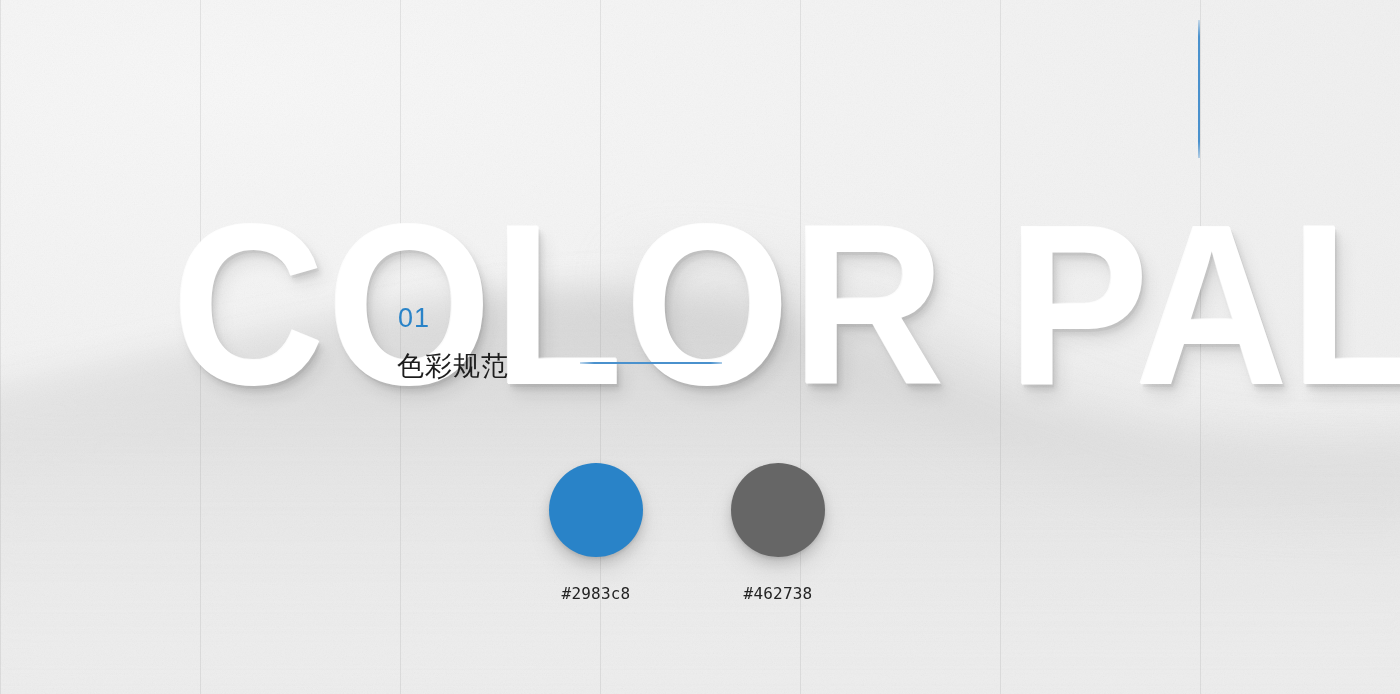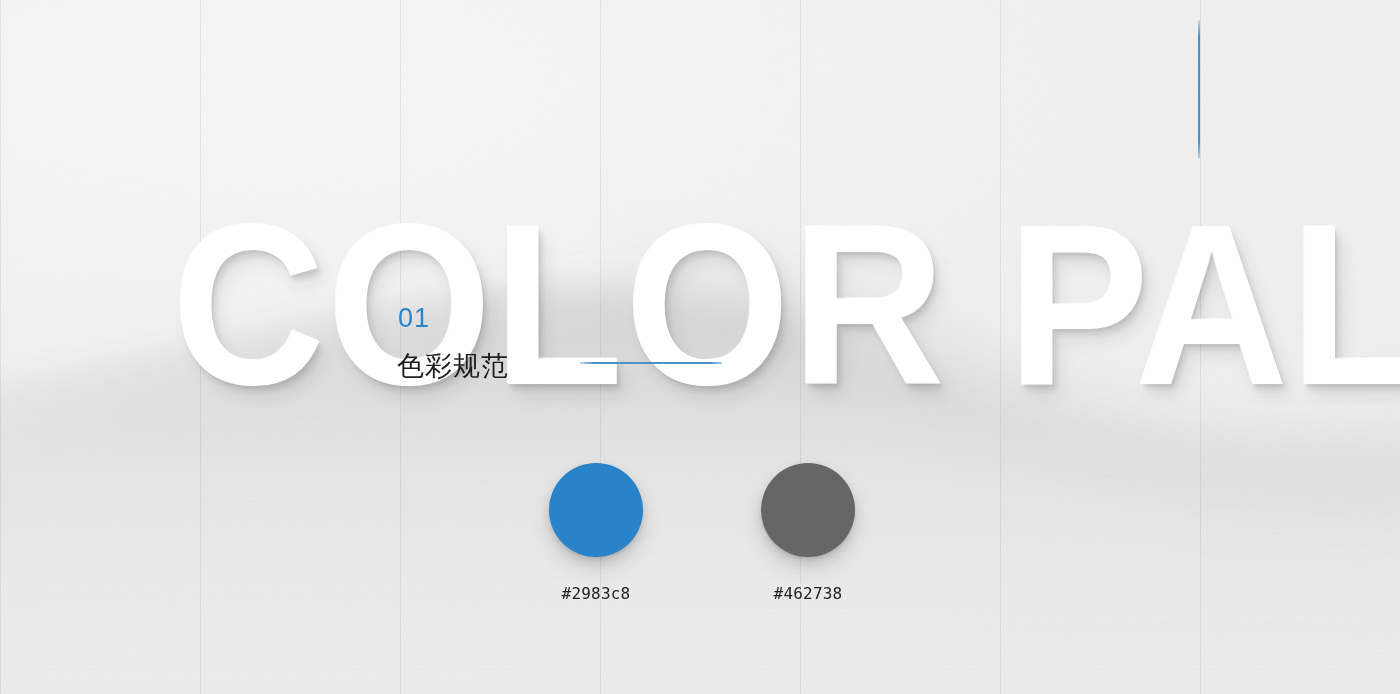--- a/index.html
+++ b/index.html
@@ -128,21 +128,21 @@
         #4a91cd 92%,
         rgba(74,145,205,.45) 100%);
   }
 
   
   .swatch-row {
     position: absolute;
     left: 549px;
     top: 463px;
     display: flex;
-    gap: 118px;
+    gap: 88px;
   }
   .swatch {
     width: 94px;
     display: flex;
     flex-direction: column;
     align-items: center;
   }
   .swatch-dot {
     width: 94px;
     height: 94px;

